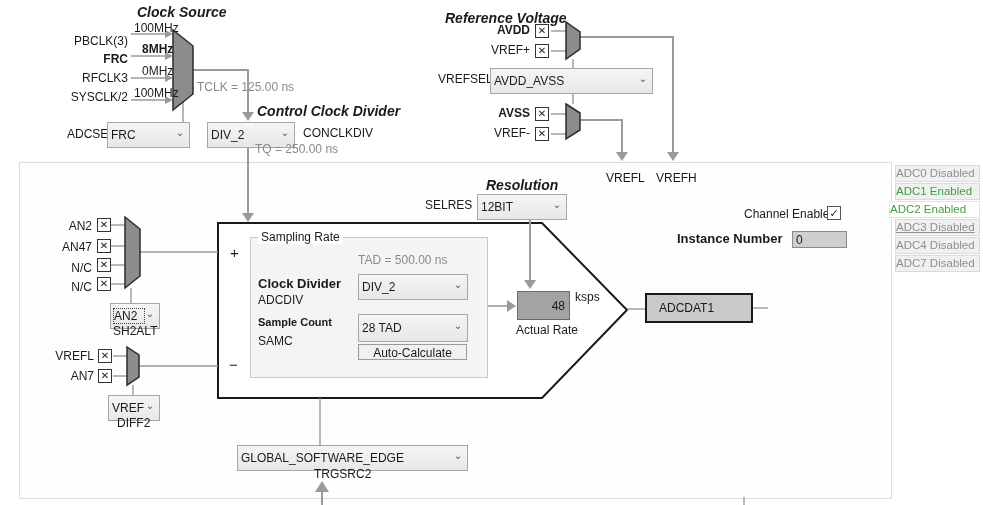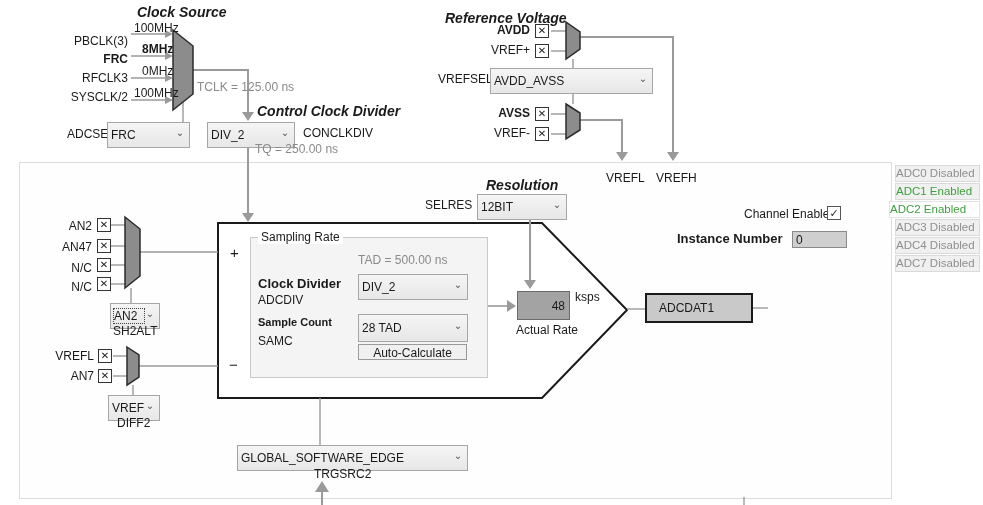--- a/index.html
+++ b/index.html
@@ -240,17 +240,17 @@
 
   <div class="combo" style="left:237px;top:445px;width:231px;">
     <span class="val">GLOBAL_SOFTWARE_EDGE</span>
     <span class="chev"></span>
   </div>
   <div class="abs" style="left:314px;top:467px;">TRGSRC2</div>
 
   <div class="tab" style="top:165px;">ADC0 Disabled</div>
   <div class="tab en" style="top:183px;">ADC1 Enabled</div>
   <div class="tab en sel" style="top:201px;">ADC2 Enabled</div>
-  <div class="tab" style="top:219px;">ADC3 Disabled</div>
+  <div class="tab" style="top:219px;text-decoration:underline;">ADC3 Disabled</div>
   <div class="tab" style="top:237px;">ADC4 Disabled</div>
   <div class="tab" style="top:255px;">ADC7 Disabled</div>
 
 </div>
 
 </body></html>

